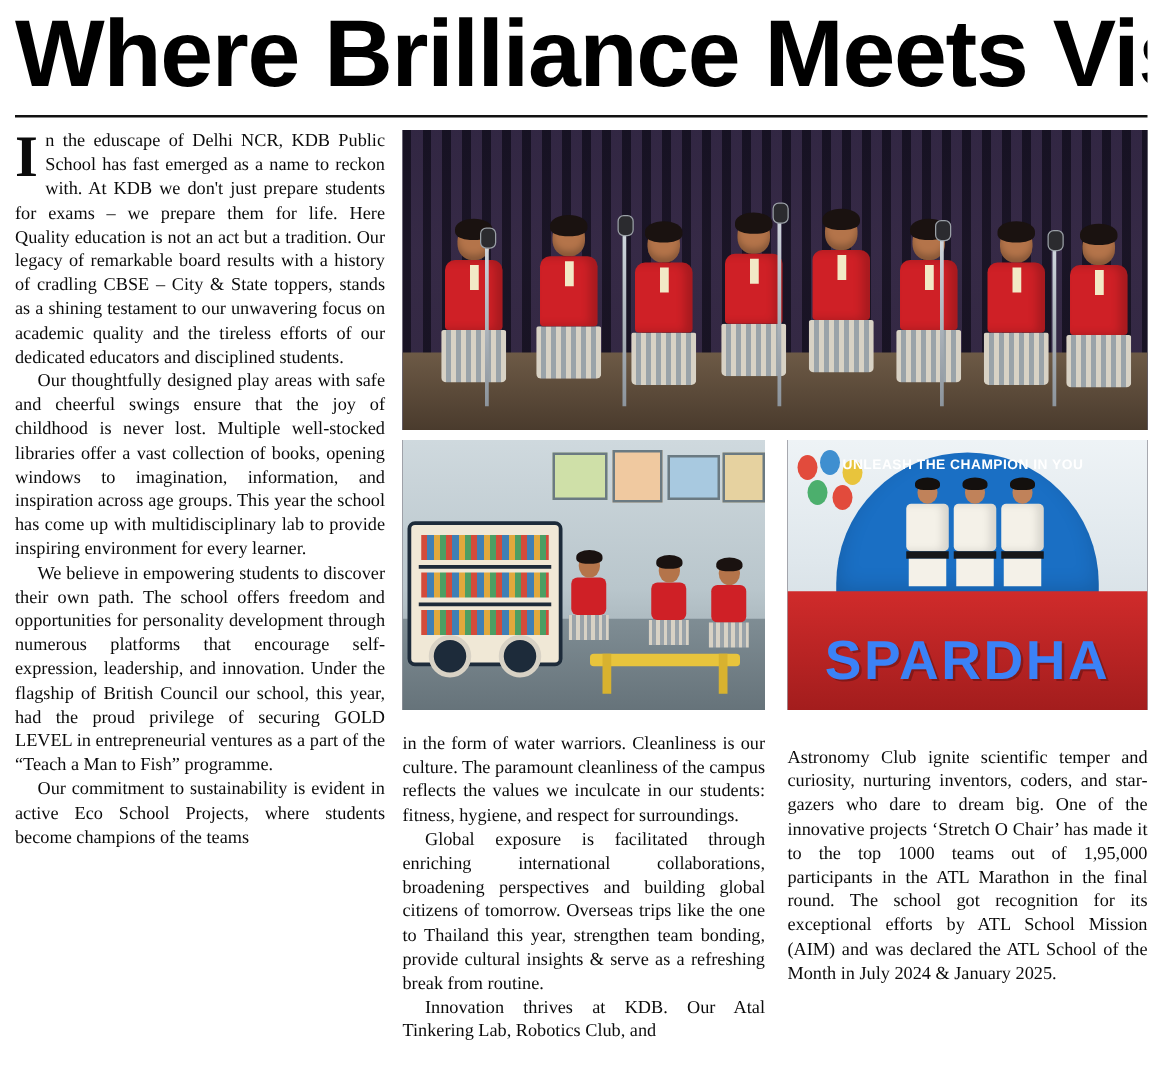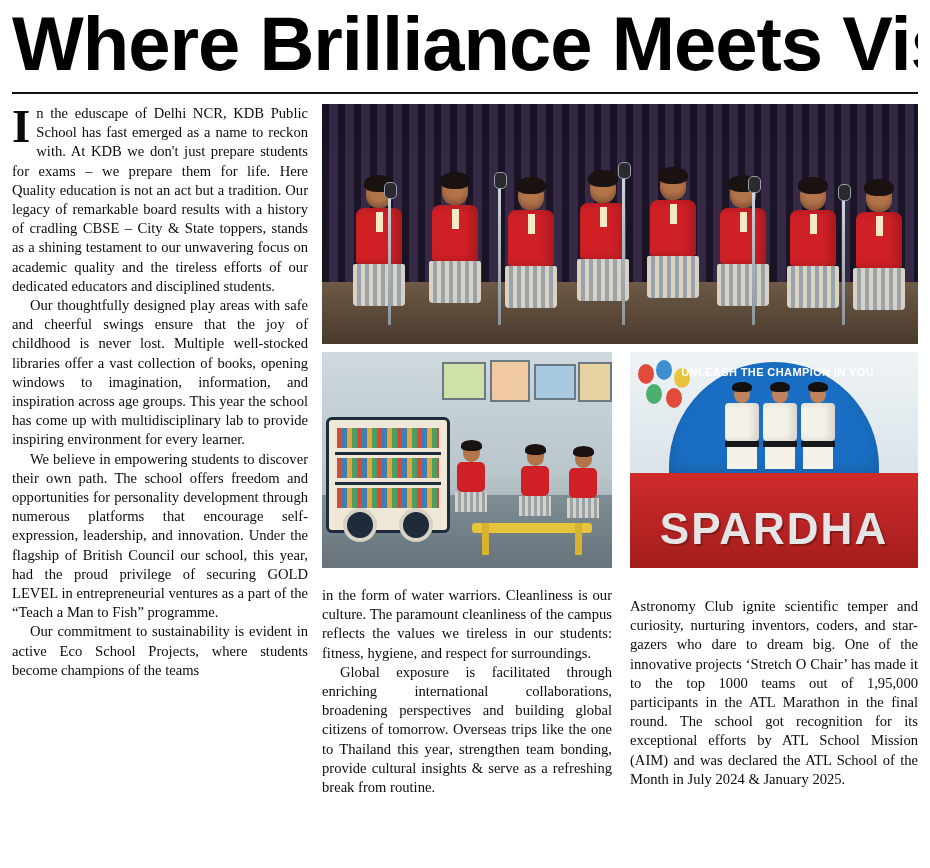--- a/index.html
+++ b/index.html
@@ -221,35 +221,35 @@
   .sp-bg { position:absolute; inset:0; background: linear-gradient(180deg,#eef3f6 0%, #dfe7ec 45%, #c9d4da 100%); }
   .sp-arch {
     position:absolute; left:50%; top:10px; transform:translateX(-50%);
     width:210px; height:120px;
     background:#1a6fc4;
     border-radius:105px 105px 0 0;
     box-shadow: inset 0 -10px 18px rgba(0,0,0,.18);
   }
   .sp-arch-text {
     position:absolute; left:50%; top:14px; transform:translateX(-50%);
-    width:200px; text-align:right;
+    width:200px; text-align:left;
     color:#ffffff;
     font-family:"Liberation Sans", sans-serif;
     font-weight:700;
     font-size:11px;
     letter-spacing:.4px;
   }
   .sp-stage { position:absolute; left:0; bottom:0; width:100%; height:44%; background: linear-gradient(180deg,#d02b2b,#a31d1d); }
   .sp-word {
     position:absolute; left:50%; bottom:14px; transform:translateX(-50%);
     font-family:"Liberation Sans", sans-serif;
     font-weight:700;
     font-size:44px;
     letter-spacing:2px;
-    color:#e5e5e5;
+    color:#3b82f6;
     text-shadow: 2px 2px 0 rgba(0,0,0,.25);
     white-space:nowrap;
   }
   .judoka { position:absolute; bottom:46%; width:40px; }
   .judoka .jh { width:16px;height:18px;margin:0 auto;border-radius:48%;background:#c0825a;position:relative;}
   .judoka .jhr { position:absolute;left:-2px;top:-3px;width:20px;height:10px;background:#14100e;border-radius:50% 50% 35% 35%;}
   .judoka .jb { width:34px;height:38px;margin:0 auto;background:#f4f1e8;border-radius:4px;box-shadow: inset -5px 0 7px rgba(0,0,0,.12);}
   .judoka .jbelt { width:34px;height:6px;margin:0 auto;background:#17181a;}
   .judoka .jl { width:30px;height:22px;margin:0 auto;background:#f4f1e8;}
   .sp-balloons { position:absolute; left:6px; top:8px; width:60px; height:70px; }
@@ -451,21 +451,22 @@
         <div class="jb"></div>
         <div class="jbelt"></div>
         <div class="jl"></div>
     </div>
 
     <div class="sp-stage"></div>
     <div class="sp-word">SPARDHA</div>
   </div>
 
   <div class="col" id="col-mid">
-    <p class="first"><span>in the form of water warriors.  Cleanliness is our culture.  The paramount cleanliness of the campus reflects the values we tireless in our students: fitness, hygiene, and respect for surroundings.</span></p>
+    <p class="first"><span>in the form of water warriors.  Cleanliness is our culture.  The paramount cleanliness of the campus reflects the values we inculcate in our students: fitness, hygiene, and respect for surroundings.</span></p>
     <p><span>Global exposure is facilitated through enriching international collaborations, broadening perspectives and building global citizens of tomorrow. Overseas trips like the one to Thailand this year, strengthen team bonding, provide cultural insights &amp; serve as a refreshing break from routine.</span></p>
+    <p><span>Innovation thrives at KDB.  Our Atal Tinkering Lab, Robotics Club, and</span></p>
   </div>
 
   <div class="col" id="col-right">
     <p class="first"><span>Astronomy Club ignite scientific temper and curiosity, nurturing inventors, coders, and star-gazers who dare to dream big. One of the innovative projects ‘Stretch O Chair’ has made it to the top 1000 teams out of 1,95,000 participants in the ATL Marathon in the final round.  The school got recognition for its exceptional efforts by ATL School Mission (AIM) and was declared the ATL School of the Month in July 2024 &amp; January 2025.</span></p>
   </div>
 
 </div>
 
 </body></html>

